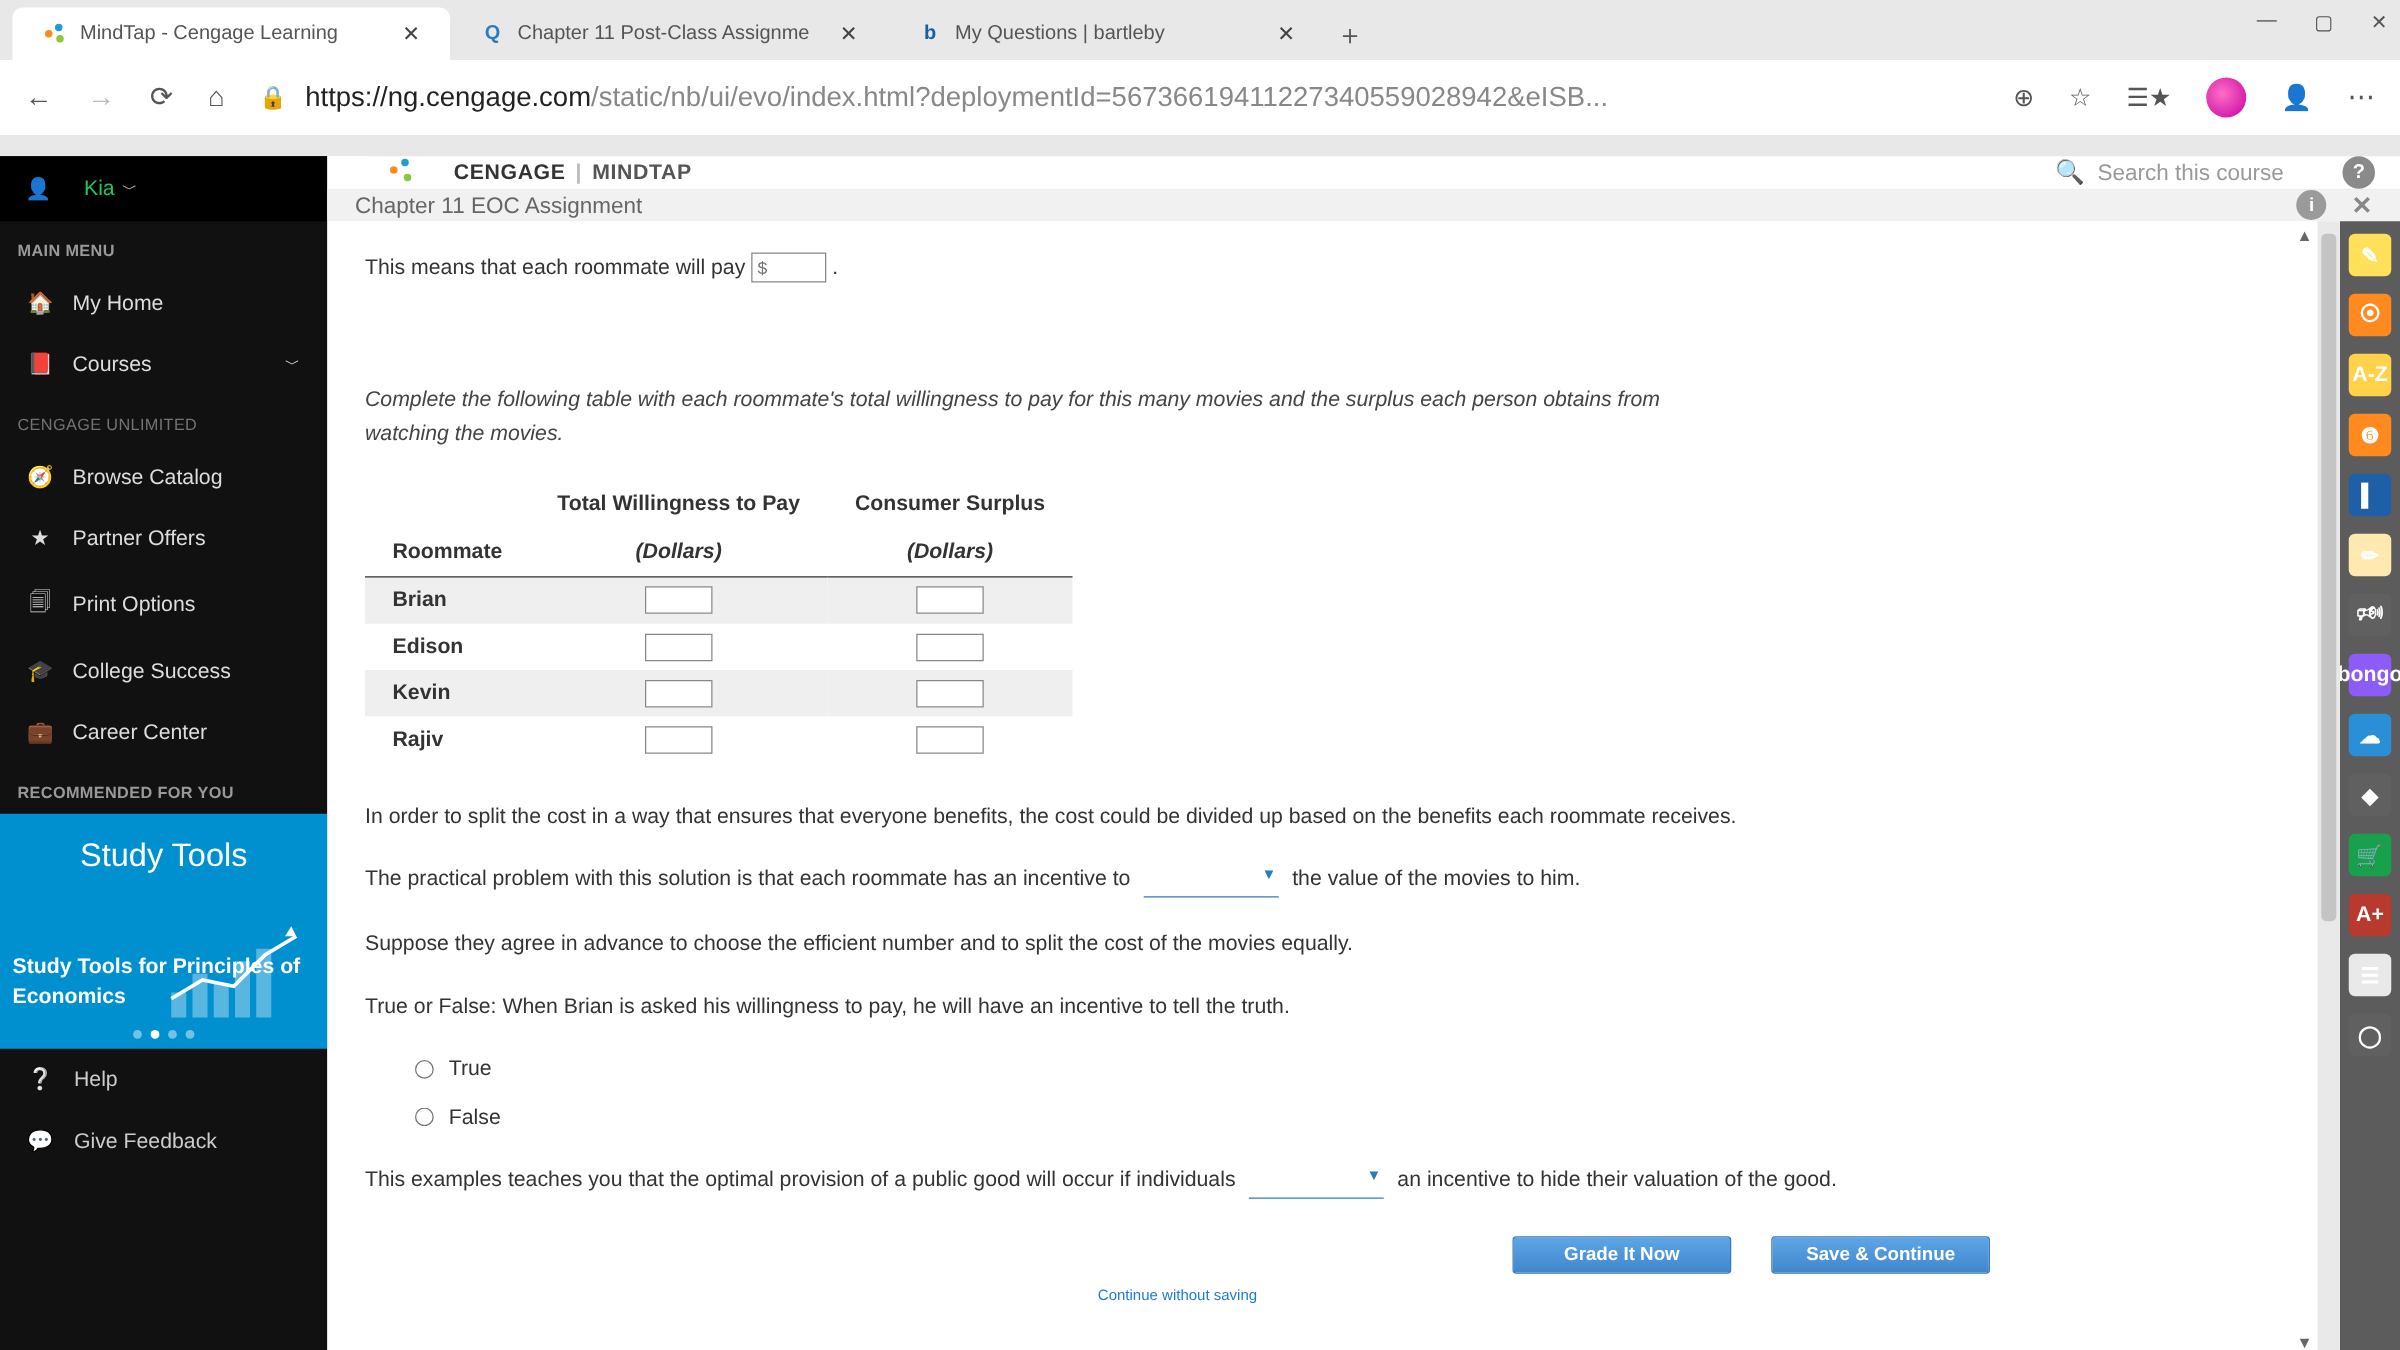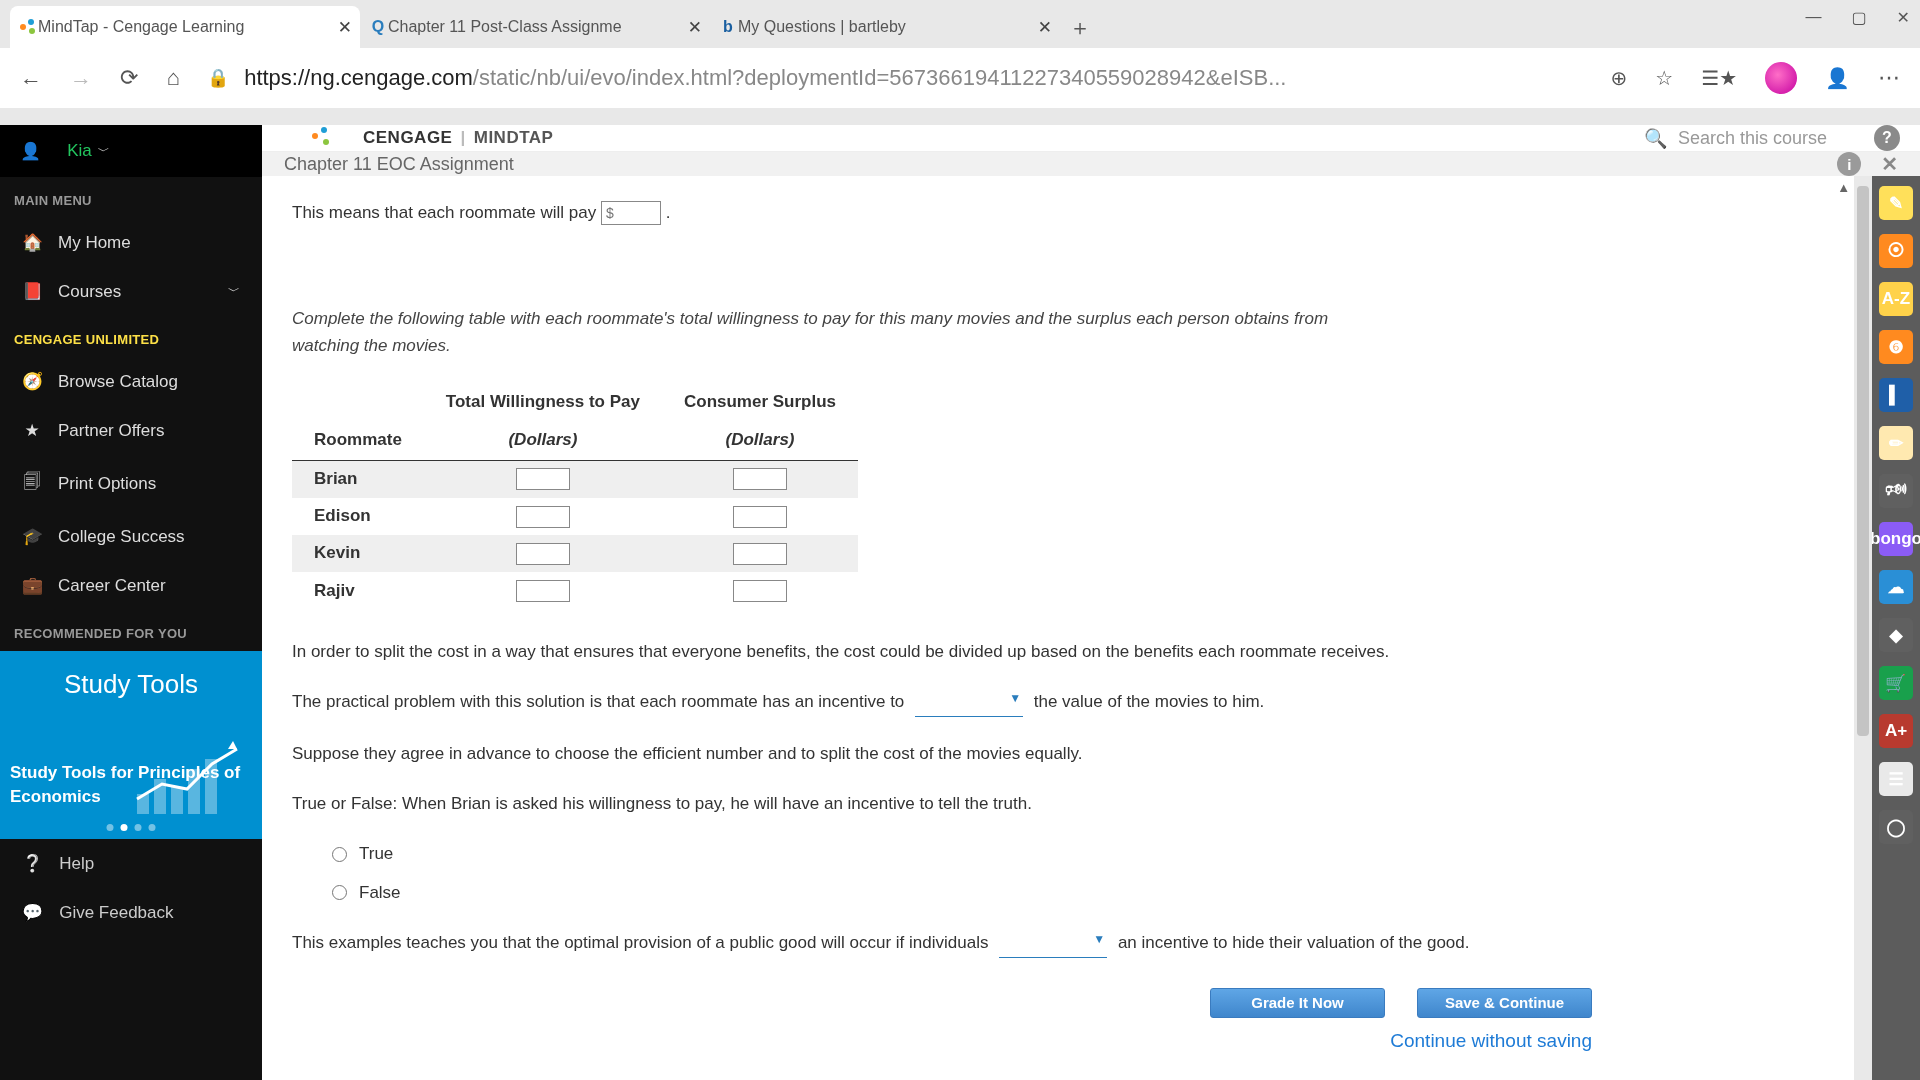--- a/index.html
+++ b/index.html
@@ -1,21 +1,21 @@
 <!DOCTYPE html>
 <html><head>
 <meta charset="utf-8">
 <style>
 * { margin:0; padding:0; box-sizing:border-box; font-family:"Segoe UI",Arial,sans-serif; }
 body { background:#e8e8e8; width:1920px; height:1080px; overflow:hidden; }
 
 
 .browser-top { background:#e8e8e8; height:125px; }
 .tab-strip { display:flex; align-items:flex-end; height:48px; padding-left:10px; position:relative; }
-.tab { display:flex; align-items:center; padding:0 8px; height:42px; font-size:16px; color:#555; border-top-left-radius:8px; border-top-right-radius:8px; min-width:350px; position:relative; }
+.tab { display:flex; align-items:center; gap:10px; padding:0 24px; height:42px; font-size:16px; color:#555; border-top-left-radius:8px; border-top-right-radius:8px; min-width:350px; position:relative; }
 .tab.active { background:#fff; }
 .tab .favicon { width:20px; height:20px; display:flex; align-items:center; justify-content:center; }
 .tab .close { margin-left:auto; font-size:17px; color:#444; cursor:pointer; }
 .tab-add { width:40px; height:40px; display:flex; align-items:center; justify-content:center; font-size:22px; color:#555; }
 .win-controls { position:absolute; right:10px; top:8px; display:flex; gap:30px; font-size:16px; color:#555; }
 .addr-bar { display:flex; align-items:center; height:60px; background:#fff; padding:0 20px; gap:28px; }
 .nav-ico { font-size:22px; color:#555; }
 .nav-ico.disabled { color:#bbb; }
 .url-box { flex:1; display:flex; align-items:center; font-size:22px; background:#fff; height:42px; position:relative; }
 .url-box .lock { color:#777; font-size:18px; margin-right:14px; }
@@ -29,21 +29,21 @@
 
 .app { display:flex; height:955px; }
 
 
 .sidebar { width:262px; background:#111; color:#ccc; display:flex; flex-direction:column; font-size:17px; }
 .user-row { display:flex; align-items:center; padding:0 20px; height:52px; background:#000; position:relative; }
 .user-row .uname { color:#22c55e; font-weight:400; margin-left:26px; }
 .user-row .caret { margin-left:6px; font-size:12px; }
 .collapse-box { position:absolute; right:-32px; top:0; width:32px; height:52px; background:#fff; border-left:1px solid #ddd; display:flex; align-items:center; justify-content:center; color:#333; font-size:15px; }
 .sect-label { padding:16px 14px 10px; font-size:13px; color:#999; font-weight:600; letter-spacing:0.3px; }
-.sect-label.orange { color:#fde047; font-weight:700; }
+.sect-label.orange { color:#737373; font-weight:400; }
 .nav-item { display:flex; align-items:center; gap:16px; padding:14px 22px; color:#ddd; cursor:pointer; }
 .nav-item .ico { width:20px; text-align:center; }
 .nav-item .chev { margin-left:auto; font-size:12px; }
 .promo { background:#0090d0; color:#fff; height:188px; position:relative; display:flex; flex-direction:column; align-items:center; }
 .promo-title { font-size:26px; font-weight:400; margin-top:18px; }
 .promo-sub { position:absolute; bottom:30px; left:10px; right:10px; font-size:17px; font-weight:600; line-height:1.4; }
 .promo-graph { position:absolute; bottom:20px; right:20px; }
 .promo-dots { position:absolute; bottom:8px; left:50%; transform:translateX(-50%); display:flex; gap:7px; }
 .promo-dots span { width:7px; height:7px; border-radius:50%; background:rgba(255,255,255,0.45); }
 .promo-dots span.on { background:#fff; }
@@ -78,21 +78,21 @@
 .tbl tbody td:first-child { font-weight:700; }
 .tbl tbody tr td { border-top:1px solid transparent; }
 .tbl thead tr:last-child th { border-bottom:1.5px solid #333; }
 .cell-input{ width:54px; height:22px; border:1px solid #888; background:#fff; display:inline-block;}
 .blank-dd { display:inline-block; min-width:108px; border-bottom:1.5px solid #2a7dbd; color:#2a7dbd; position:relative; padding-right:18px; margin:0 6px; }
 .blank-dd:after { content:"▼"; position:absolute; right:2px; font-size:12px; color:#2a7dbd; }
 .radio-row { display:flex; align-items:center; gap:12px; margin:12px 0 12px 40px; }
 .radio-row input { width:15px; height:15px; }
 .btn-row { display:flex; justify-content:flex-end; gap:32px; max-width:1310px; margin-top:30px; align-items:center; flex-wrap:wrap;}
 .btn { width:175px; height:30px; border:1px solid #3a7bbf; border-radius:3px; color:#fff; font-weight:700; font-size:15px; background:linear-gradient(#5fa6e6,#3f86cc); cursor:pointer; }
-.link-skip { width:100%; text-align:right; max-width:1310px; color:#1e7bd6; font-size:19px; margin-top:8px; }
+.link-skip { width:100%; text-align:center; max-width:1310px; color:#1e7bd6; font-size:12px; margin-top:8px; }
 
 
 .rail { width:48px; background:#5c5c5c; display:flex; flex-direction:column; align-items:center; padding-top:10px; gap:14px; }
 .rail .tool { width:34px; height:34px; border-radius:5px; display:flex; align-items:center; justify-content:center; font-size:17px; color:#fff; font-weight:700; cursor:pointer;}
 .t-high{background:#ffe05a;color:#7a6600;} .t-rss{background:#ff8a1f;} .t-az{background:#ffd24a;color:#5a4700;font-size:13px;}
 .t-orange{background:#ff8a1f;} .t-book{background:#1f5fa8;} .t-note{background:#ffe9b0;}
 .t-audio{background:#606060;} .t-bongo{background:#8b5cf6;font-size:10px;} .t-cloud{background:#2a8fd6;}
 .t-drive{background:#606060;} .t-cart{background:#19a04c;} .t-aplus{background:#b83a2f;font-size:14px;}
 .t-list{background:#e9e9e9;color:#555;} .t-ring{background:#606060;color:#3bd66a;}
 

